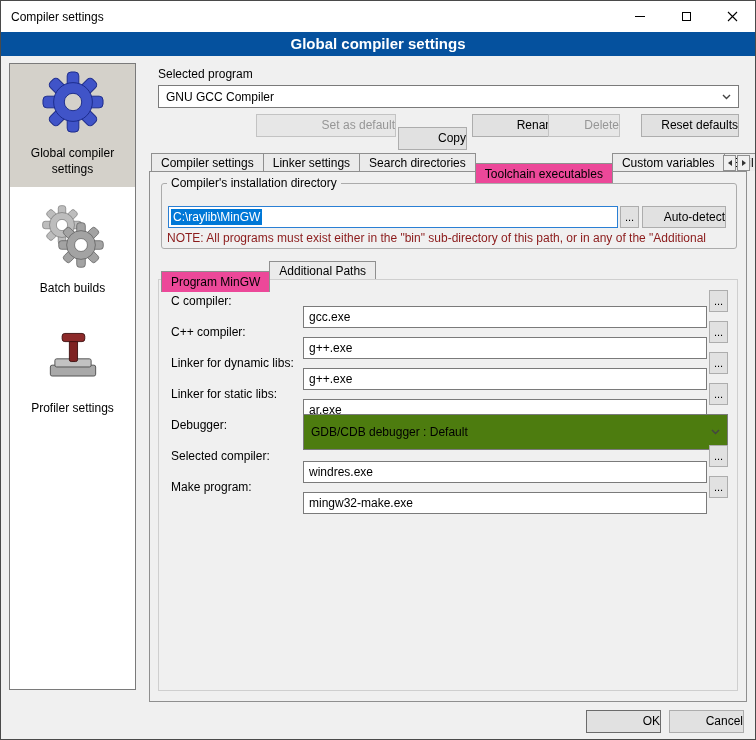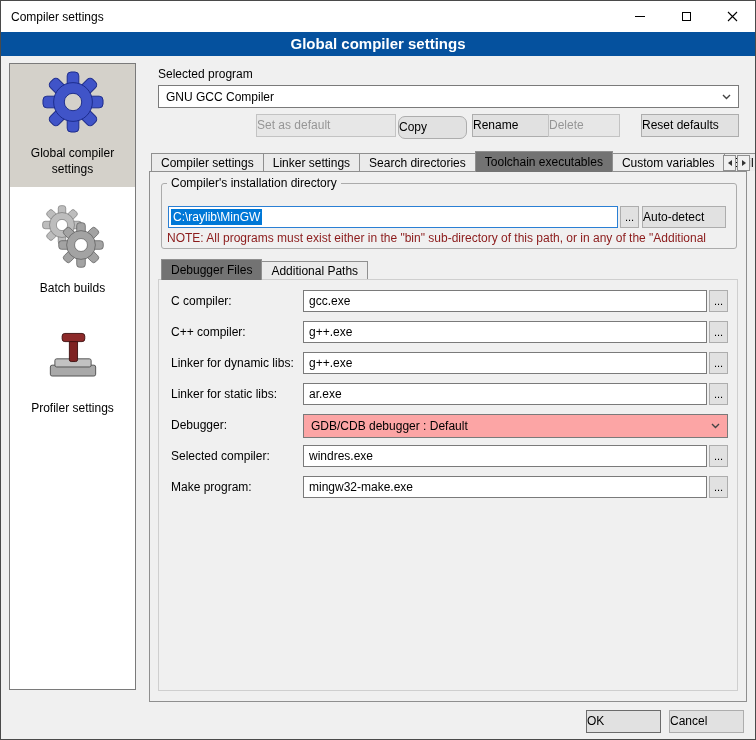--- a/index.html
+++ b/index.html
@@ -24,40 +24,40 @@
   .side-item + .side-item { margin-top:12px; }
   .side-icon { height:64px; display:flex; align-items:center; justify-content:center; }
   .side-icon svg { display:block; }
   .side-label { font-size:12px; color:#000; margin-top:12px; line-height:1.3; }
   .batch-wrap { position:relative; width:64px; height:64px; }
   .batch-wrap .bg1 { position:absolute; left:1px; top:0; }
   .batch-wrap .bg2 { position:absolute; left:17px; top:17px; }
 
   
   .txt { position:absolute; font-size:12px; color:#000; }
-  .btn { position:absolute; height:23px; background:#e1e1e1; border:1px solid #adadad; font-size:12px; color:#000; text-align:left; line-height:21px; cursor:default; }
+  .btn { position:absolute; height:23px; background:#e1e1e1; border:1px solid #adadad; font-size:12px; color:#000; text-align:right; line-height:21px; cursor:default; }
   .btn.disabled { color:#969696; border-color:#c3c3c3; background:#e7e7e7; }
   .combo { position:absolute; display:flex; align-items:center; background:#fff; border:1px solid #7a7a7a; font-size:12px; padding:0 7px; }
   .combo .chev { margin-left:auto; display:flex; }
   .mini-btn { position:absolute; width:19px; height:22px; background:#e1e1e1; border:1px solid #adadad; font-size:11px; line-height:18px; text-align:center; cursor:default; }
 
   .sc-label { left:157px; top:66px; }
   .compiler-combo { left:157px; top:84px; width:581px; height:23px; }
 
   .b-setdef { left:255px; top:113px; width:140px; }
-  .b-copy   { left:397px; top:115px; width:69px;border-radius:7px; }
+  .b-copy   { left:397px; top:126px; width:69px; }
   .b-rename { left:471px; top:113px; width:91px; }
   .b-delete { left:547px; top:113px; width:72px; }
   .b-reset  { left:640px; top:113px; width:98px; }
 
   
   .tabs { position:absolute; left:150px; top:150px; display:flex; z-index:2; }
   .tab { margin-top:2px; height:18px; background:#ebebeb; border:1px solid #8f8f8f; border-bottom:none; padding:0 9px; font-size:12px; line-height:18px; white-space:nowrap; cursor:default; }
   .tab + .tab { margin-left:-1px; }
-  .tab.active { margin-top:0; height:21px; line-height:21px; background:#737373; z-index:3; position:relative; }
+  .tab.active { margin-top:12px; height:21px; line-height:21px; background:#ec4899; z-index:3; position:relative; }
   .tab.truncated { max-width:50px; overflow:hidden; }
   .tab-arrow { position:absolute; top:154px; width:13px; height:16px; background:#f0f0f0; border:1px solid #8f8f8f; display:flex; align-items:center; justify-content:center; z-index:4; padding:0; }
   .tab-arrow.left  { left:722px; }
   .tab-arrow.right { left:736px; }
   .tri-l { width:0; height:0; border-top:3px solid transparent; border-bottom:3px solid transparent; border-right:4px solid #333; }
   .tri-r { width:0; height:0; border-top:3px solid transparent; border-bottom:3px solid transparent; border-left:4px solid #333; }
   .nb-panel { position:absolute; left:148px; top:170px; width:598px; height:531px; border:1px solid #8f8f8f; background:#f0f0f0; z-index:1; }
 
   
   .groupbox { position:absolute; left:160px; top:182px; width:576px; height:66px; border:1px solid #ababab; border-radius:3px; z-index:2; }
@@ -69,23 +69,23 @@
   .note { position:absolute; left:166px; top:230px; width:570px; font-size:12px; color:var(--note-red,#8b1a1a); white-space:nowrap; overflow:hidden; z-index:3; }
 
   
   .inner-tabs { position:absolute; left:160px; top:258px; display:flex; z-index:3; }
   .inner-panel { position:absolute; left:157px; top:278px; width:580px; height:412px; border:1px solid #cfcfcf; background:#f0f0f0; z-index:2; }
 
   
   .frow { position:absolute; left:0; width:100%; height:22px; z-index:3; }
   .r0{top:289px} .r1{top:320px} .r2{top:351px} .r3{top:382px} .r4{top:413px} .r5{top:444px} .r6{top:475px}
   .f-label { position:absolute; left:170px; top:4px; font-size:12px; white-space:nowrap; }
-  .f-input { position:absolute; left:302px; top:0; width:404px; height:22px; border:1px solid #7a7a7a; background:#fff; font-size:12px; padding:0 5px; color:#000; }
+  .f-input { position:absolute; left:302px; top:16px; width:404px; height:22px; border:1px solid #7a7a7a; background:#fff; font-size:12px; padding:0 5px; color:#000; }
   .f-browse { left:708px; top:0; }
-  .dbg-combo { left:302px; top:0; width:425px; height:24px; background:#fca5a5; }
+  .dbg-combo { left:302px; top:0; width:425px; height:36px; background:#4d7c0f; }
 
   
   .ok-btn { left:585px; top:709px; width:75px; border-color:#6b6b6b; }
   .cancel-btn { left:668px; top:709px; width:75px; }
 </style>
 </head>
 <body>
 
 <div class="window">
 
@@ -202,21 +202,21 @@
   <div class="groupbox"></div>
   <span class="gb-legend">Compiler's installation directory</span>
   <div class="dir-input">
     <span class="sel">C:\raylib\MinGW</span>
   </div>
   <button class="mini-btn dir-browse">...</button>
   <button class="btn autodetect">Auto-detect</button>
   <div class="note">NOTE: All programs must exist either in the "bin" sub-directory of this path, or in any of the "Additional</div>
 
   <div class="inner-tabs">
-    <div class="tab active">Debugger Files</div>
+    <div class="tab active">Program MinGW</div>
     <div class="tab">Additional Paths</div>
   </div>
   <div class="inner-panel"></div>
 
   <div class="frow r0">
     <span class="f-label">C compiler:</span>
     <input class="f-input" readonly="" value="gcc.exe" style="">
     <button class="mini-btn f-browse">...</button>
   </div>
   <div class="frow r1">

